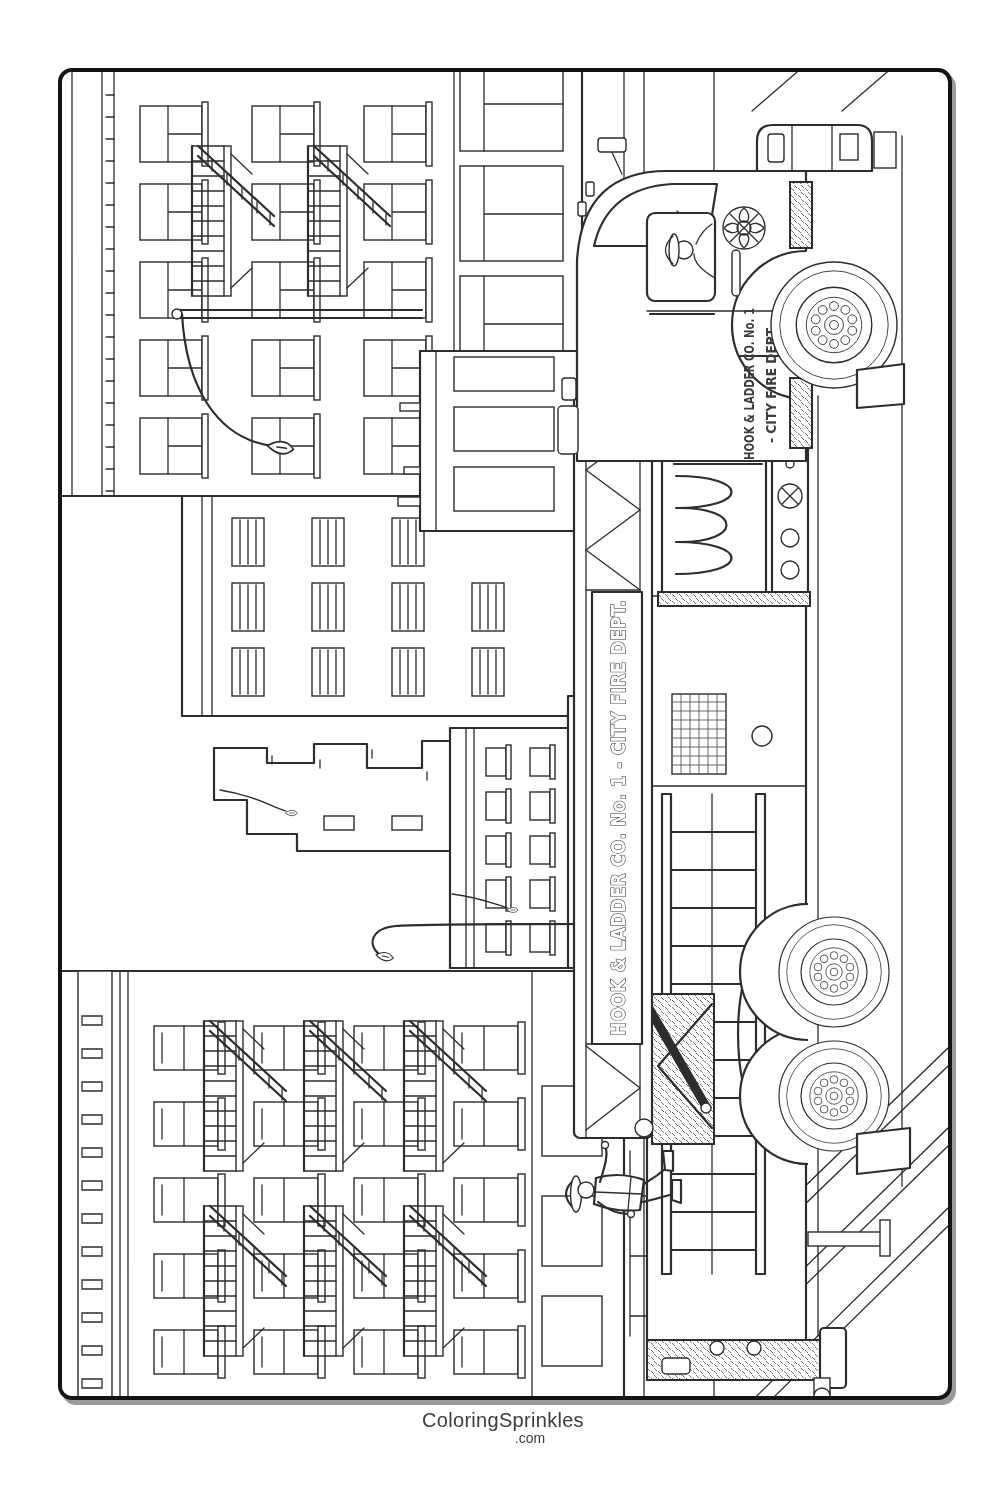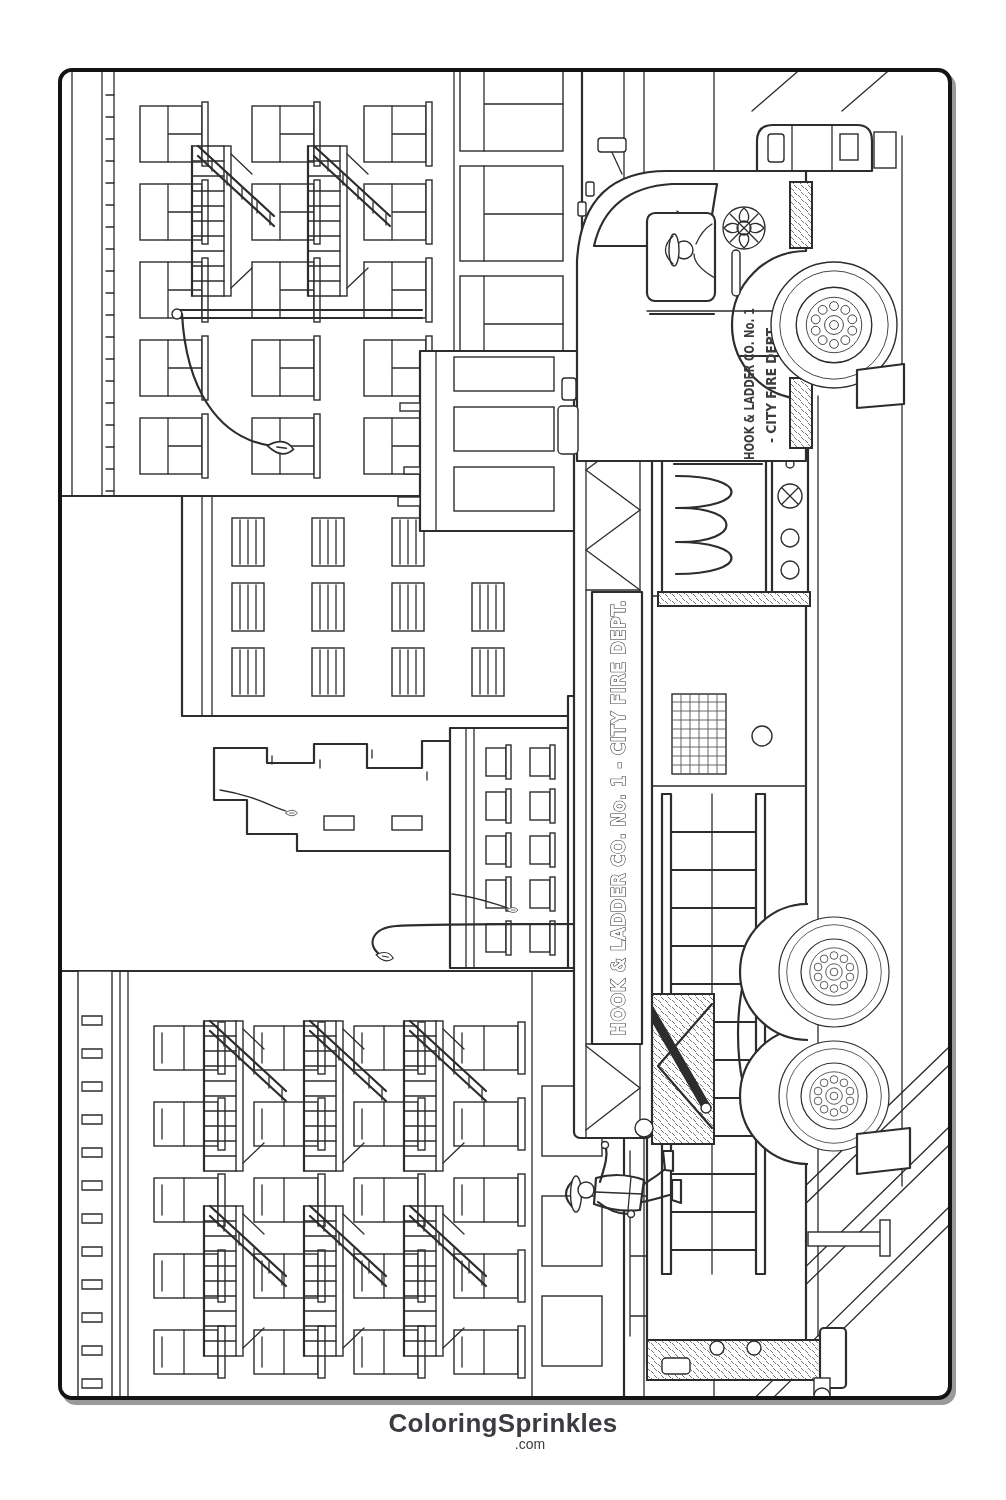--- a/index.html
+++ b/index.html
@@ -13,21 +13,21 @@
   
   .ln{fill:none;stroke:var(--line);stroke-width:2.2;stroke-linecap:round;stroke-linejoin:round;}
   .lnth{fill:none;stroke:var(--line);stroke-width:1.3;stroke-linecap:round;}
   .fw{fill:#fff;stroke:var(--line);stroke-width:2.2;stroke-linejoin:round;}
   .fwth{fill:#fff;stroke:var(--line);stroke-width:1.4;}
   .dpf{fill:url(#dp);stroke:var(--line);stroke-width:2;}
   .boomtxt{font-family:"DejaVu Sans",sans-serif;font-weight:bold;font-size:19px;
            fill:#fff;stroke:var(--line);stroke-width:1.15;paint-order:stroke;letter-spacing:.5px;}
   .cabtxt{font-family:"DejaVu Sans",sans-serif;font-weight:bold;font-size:14px;fill:#3d3d40;}
   .footer{position:absolute;left:0;top:1410px;width:100%;text-align:center;color:var(--footer-text);line-height:1.05;}
-  .brand{font-size:26px;font-weight:700;letter-spacing:.3px;}
+  .brand{font-size:20px;font-weight:400;letter-spacing:.3px;}
   .domain{font-size:14px;font-weight:400;transform:translateX(27px);display:block;}
 </style>
 </head>
 <body>
 
 <div class="page">
   <div class="frame">
     <svg width="886" height="1324" viewBox="0 0 886 1324">
       <defs>
         <pattern id="dp" width="7" height="7" patternUnits="userSpaceOnUse">

